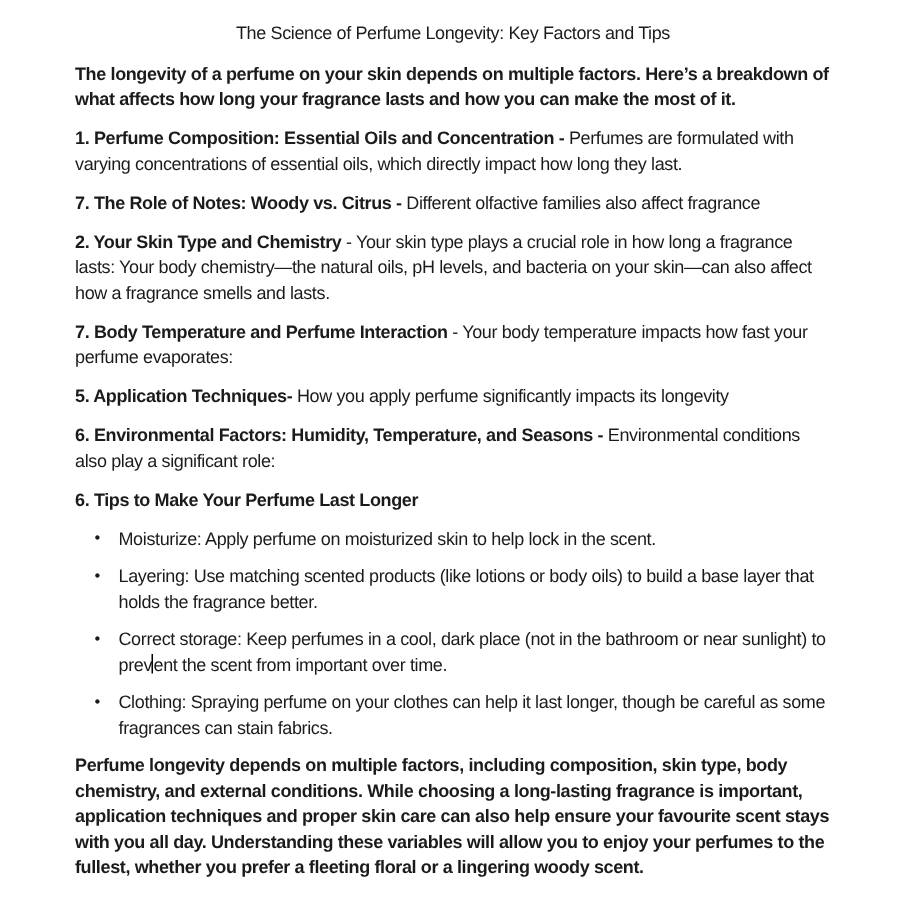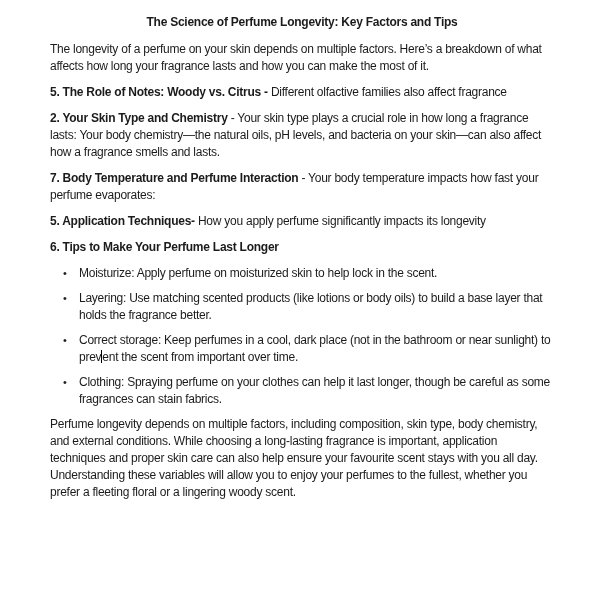--- a/index.html
+++ b/index.html
@@ -16,31 +16,31 @@
     min-height: 600px;
     padding: 14px 46px 16px 50px;
     font-family: "Liberation Sans", sans-serif;
     font-size: 12px;
     line-height: 17px;
     letter-spacing: -0.25px;
     color: #1b1b1b;
   }
   .doc-title {
     text-align: center;
-    font-weight: bold;
+    font-weight: normal;
     margin: 0 0 10px 0;
   }
   .para {
     margin: 0 0 9px 0;
   }
   .para b, .bold-run {
     font-weight: bold;
   }
   .intro, .closing {
-    font-weight: normal;
+    font-weight: bold;
   }
   .closing {
     margin: 0;
   }
   .bullet-list {
     margin: 0 0 1px 0;
     padding: 0;
     list-style: none;
   }
   .bullet-item {
@@ -66,29 +66,31 @@
 </style>
 </head>
 <body>
 
 <div class="page">
 
   <p class="doc-title">The Science of Perfume Longevity: Key Factors and Tips</p>
 
   <p class="para intro">The longevity of a perfume on your skin depends on multiple factors. Here’s a breakdown of what affects how long your fragrance lasts and how you can make the most of it.</p>
 
+  <p class="para"><b>1. Perfume Composition: Essential Oils and Concentration -</b><span> Perfumes are formulated with varying concentrations of essential oils, which directly impact how long they last.</span></p>
 
-  <p class="para"><b>5. The Role of Notes: Woody vs. Citrus -</b><span> Different olfactive families also affect fragrance</span></p>
+  <p class="para"><b>7. The Role of Notes: Woody vs. Citrus -</b><span> Different olfactive families also affect fragrance</span></p>
 
   <p class="para"><b>2. Your Skin Type and Chemistry</b><span> - Your skin type plays a crucial role in how long a fragrance lasts: Your body chemistry—the natural oils, pH levels, and bacteria on your skin—can also affect how a fragrance smells and lasts.</span></p>
 
   <p class="para"><b>7. Body Temperature and Perfume Interaction</b><span> - Your body temperature impacts how fast your perfume evaporates:</span></p>
 
   <p class="para"><b>5. Application Techniques-</b><span> How you apply perfume significantly impacts its longevity</span></p>
 
+  <p class="para"><b>6. Environmental Factors: Humidity, Temperature, and Seasons -</b><span> Environmental conditions also play a significant role:</span></p>
 
   <p class="para"><b>6. Tips to Make Your Perfume Last Longer</b><span></span></p>
 
   <ul class="bullet-list">
     <li class="bullet-item">
       <span class="bullet-marker">•</span>
       <span class="bullet-text">Moisturize: Apply perfume on moisturized skin to help lock in the scent.</span>
     </li>
     <li class="bullet-item">
       <span class="bullet-marker">•</span>

